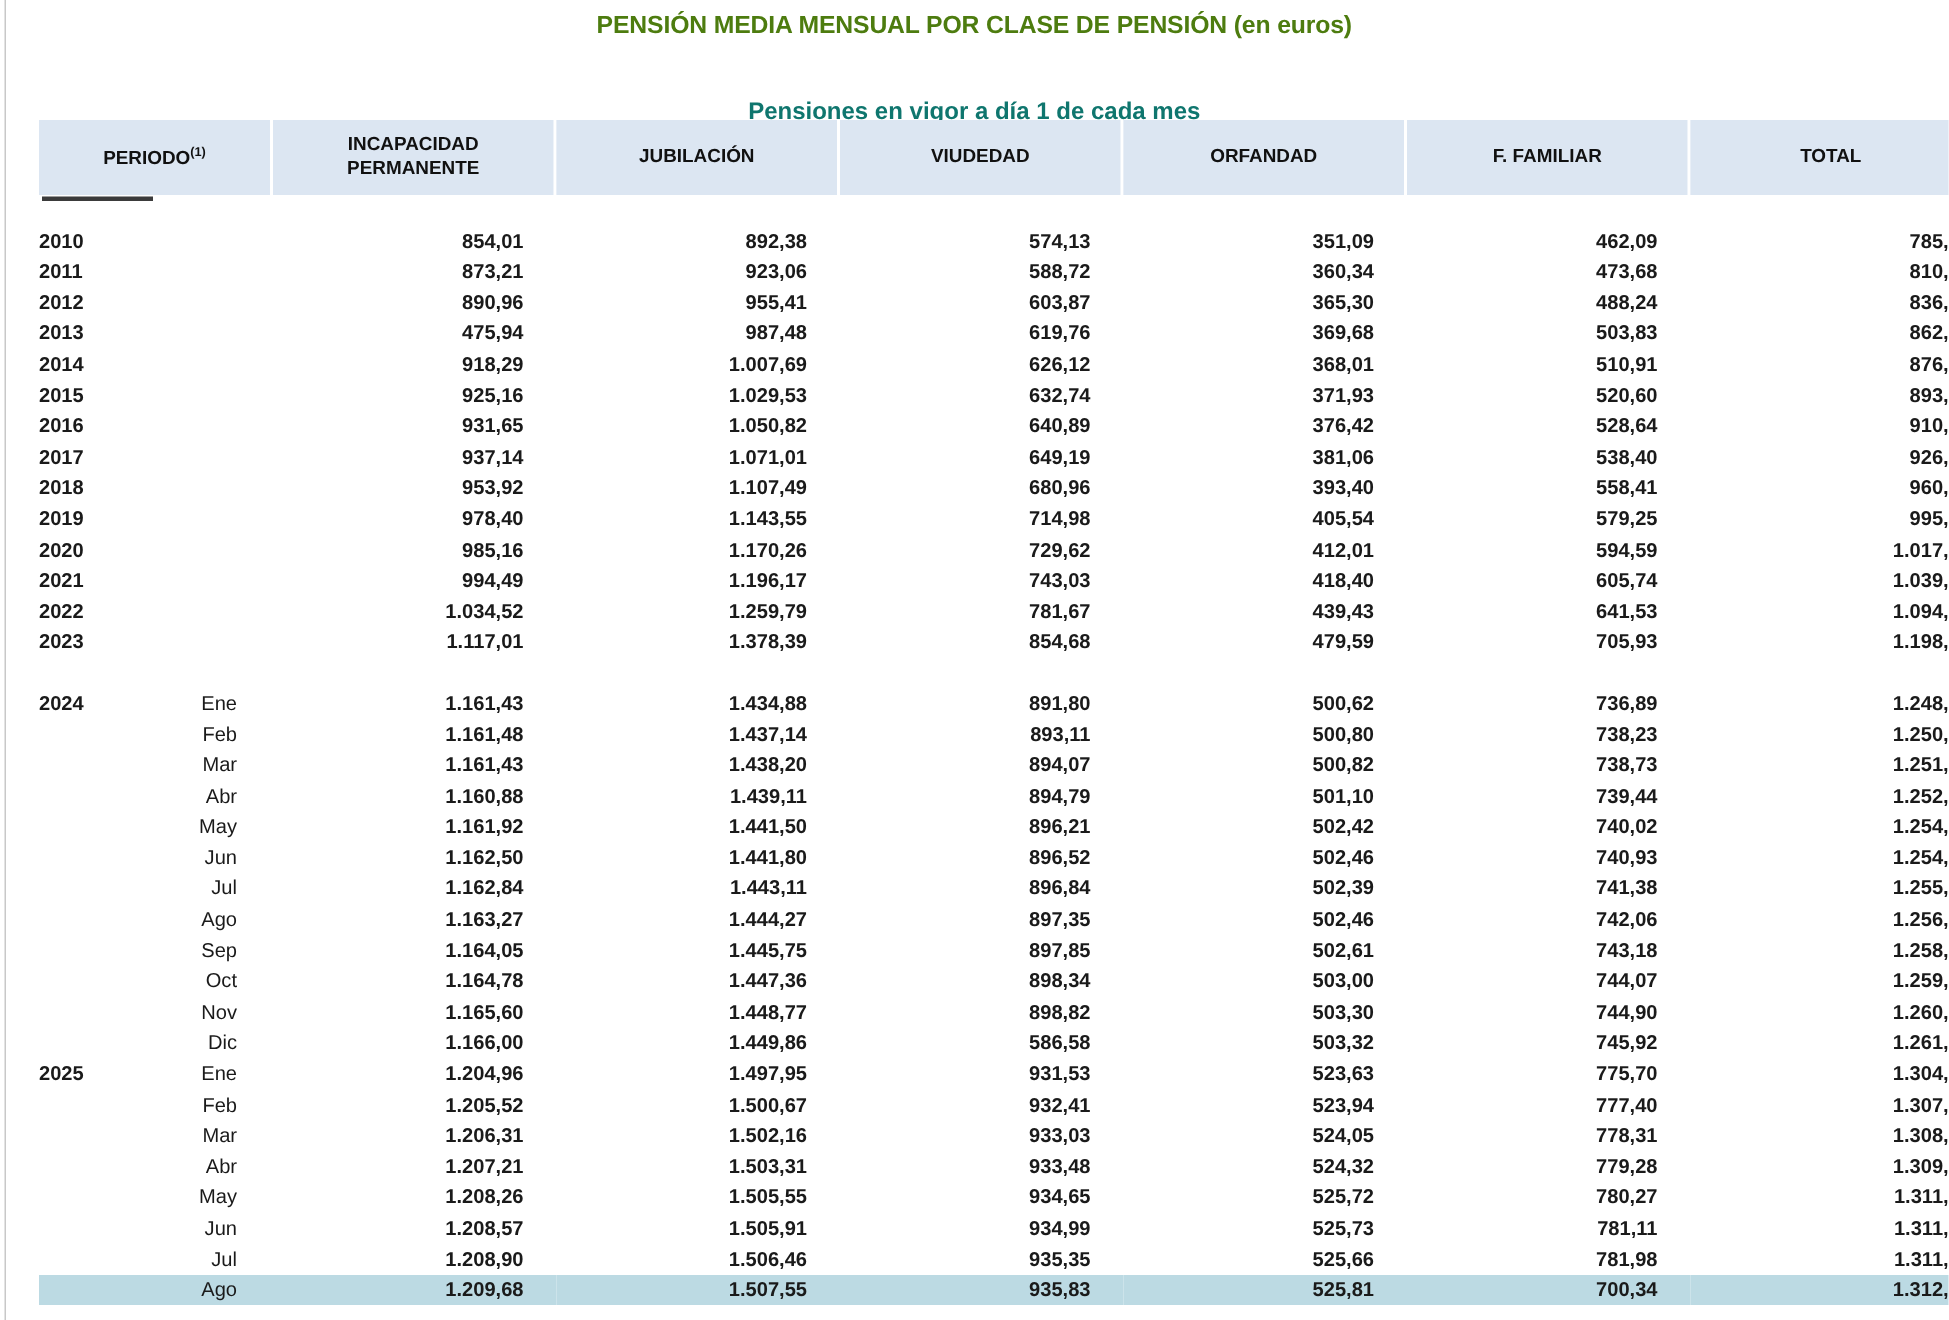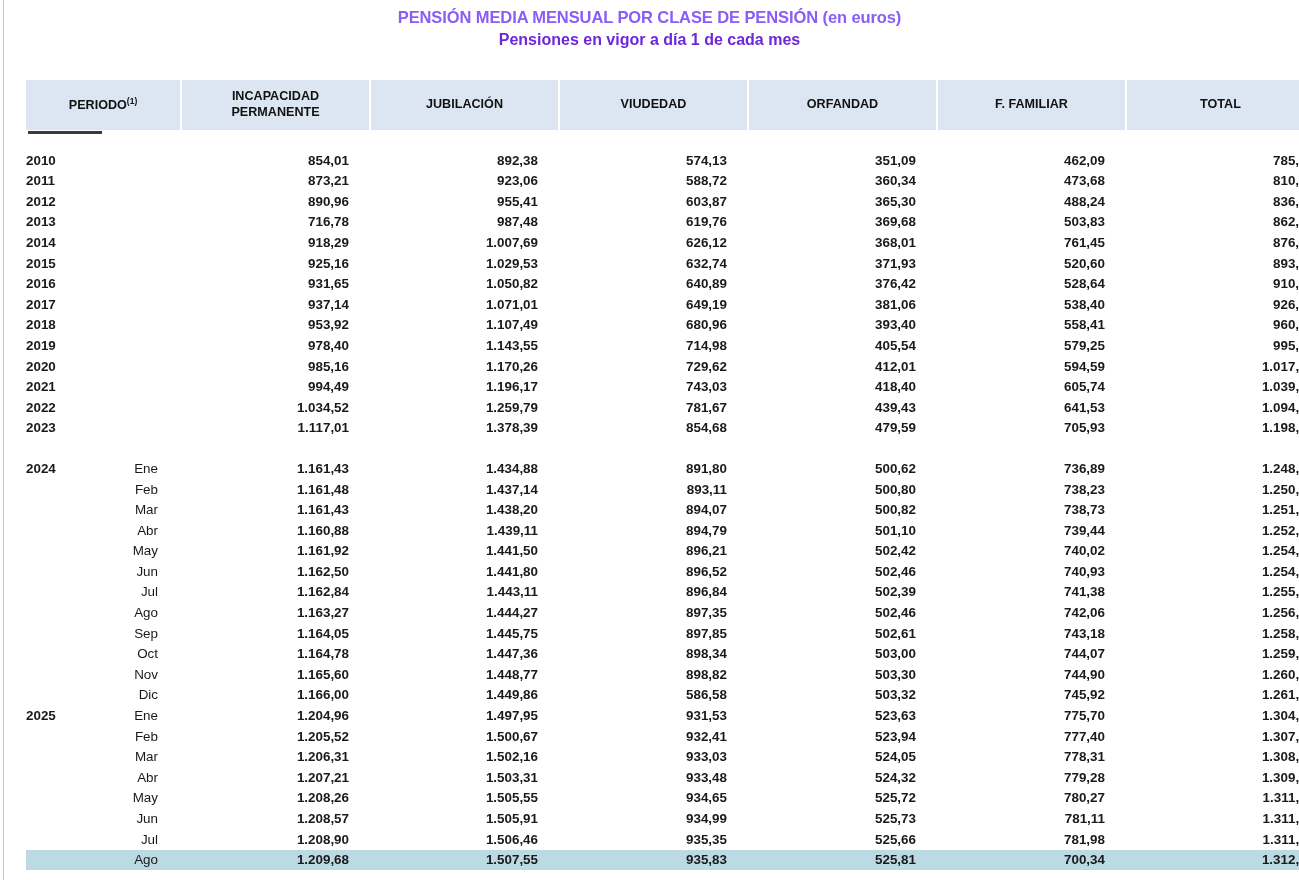--- a/index.html
+++ b/index.html
@@ -37,27 +37,28 @@
   
   .title-block {
     padding-top: 6px;
     text-align: center;
   }
   .title-main {
     font-size: 16.5px;
     font-weight: bold;
     letter-spacing: -0.1px;
     line-height: 1.35;
-    color: #8b5cf6;
+    color: #4d7c0f;
   }
   .title-sub {
     font-size: 16px;
     font-weight: bold;
     line-height: 1.5;
-    color: #6d28d9;
+    color: #0f766e;
+    margin-top: 35px;
   }
 
   
   .table-wrap {
     position: absolute;
     left: 26px;
     top: 80px;
     width: 1222px;
   }
 
@@ -215,34 +216,34 @@
             <td class="period year-only"><span class="yr">2012</span><span class="mo"></span></td>
             <td class="val">890,96</td>
             <td class="val">955,41</td>
             <td class="val">603,87</td>
             <td class="val">365,30</td>
             <td class="val">488,24</td>
             <td class="val total">836,27</td>
           </tr>
           <tr>
             <td class="period year-only"><span class="yr">2013</span><span class="mo"></span></td>
-            <td class="val">716,78</td>
+            <td class="val">475,94</td>
             <td class="val">987,48</td>
             <td class="val">619,76</td>
             <td class="val">369,68</td>
             <td class="val">503,83</td>
             <td class="val total">862,00</td>
           </tr>
           <tr>
             <td class="period year-only"><span class="yr">2014</span><span class="mo"></span></td>
             <td class="val">918,29</td>
             <td class="val">1.007,69</td>
             <td class="val">626,12</td>
             <td class="val">368,01</td>
-            <td class="val">761,45</td>
+            <td class="val">510,91</td>
             <td class="val total">876,53</td>
           </tr>
           <tr>
             <td class="period year-only"><span class="yr">2015</span><span class="mo"></span></td>
             <td class="val">925,16</td>
             <td class="val">1.029,53</td>
             <td class="val">632,74</td>
             <td class="val">371,93</td>
             <td class="val">520,60</td>
             <td class="val total">893,13</td>

